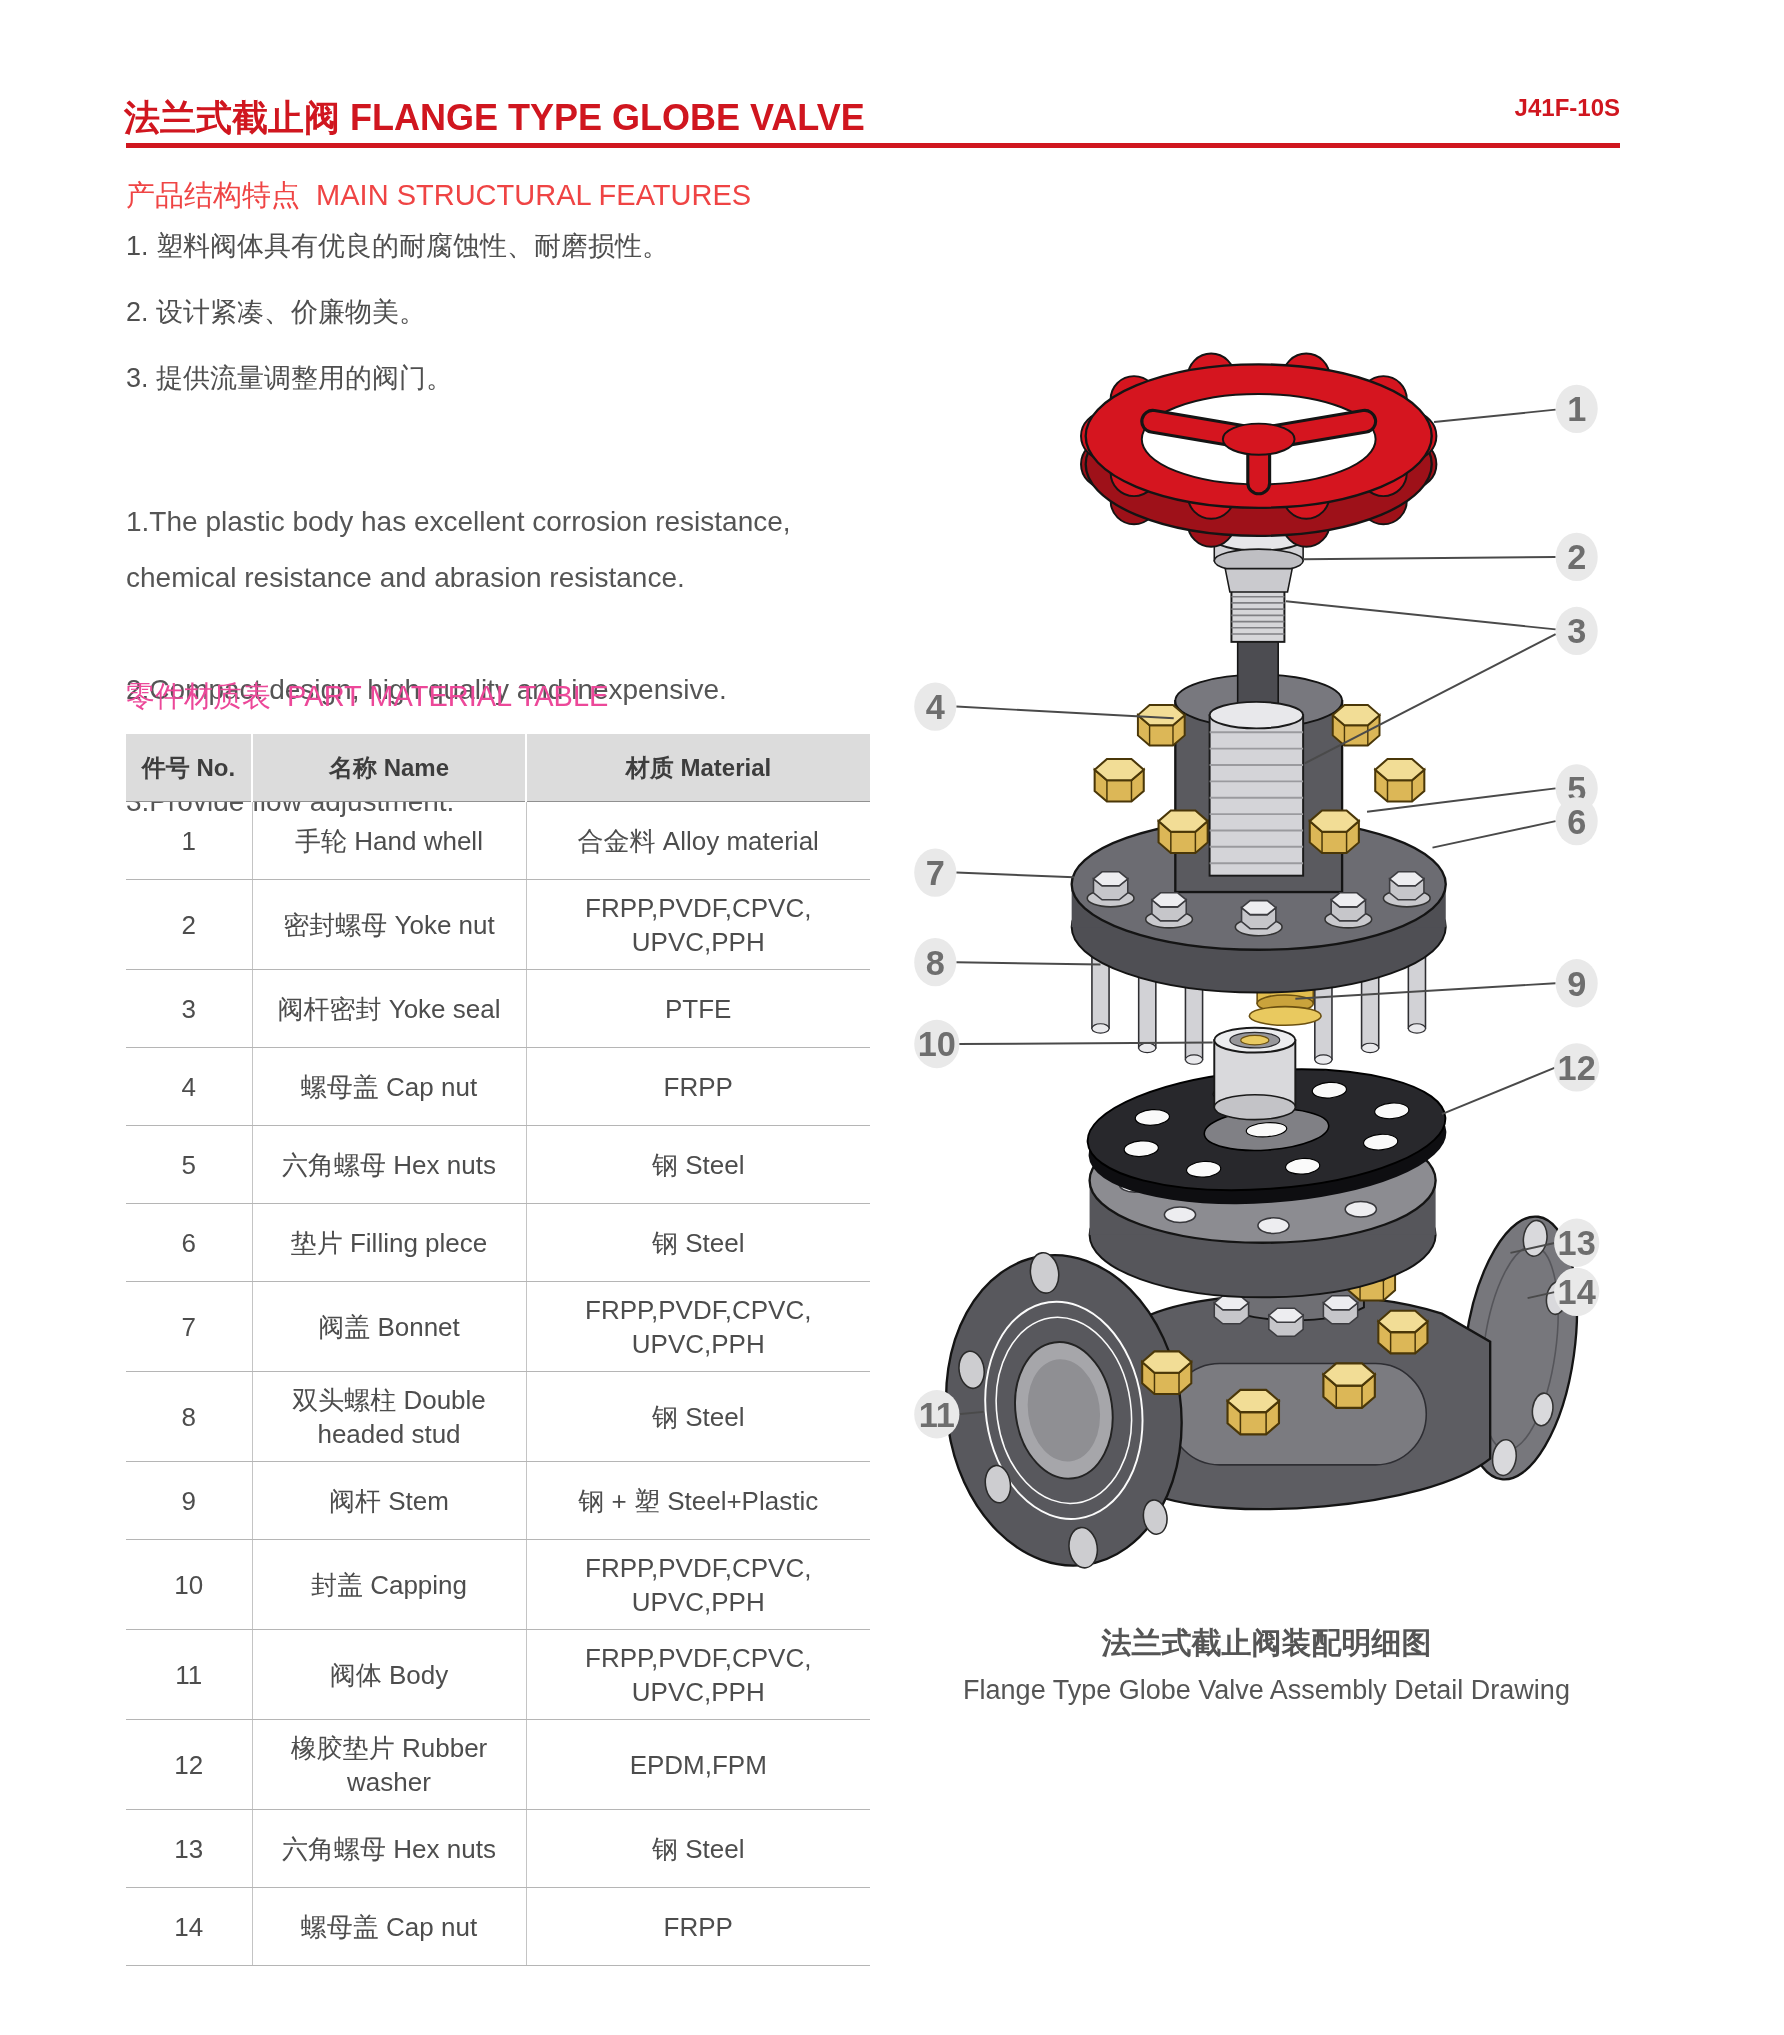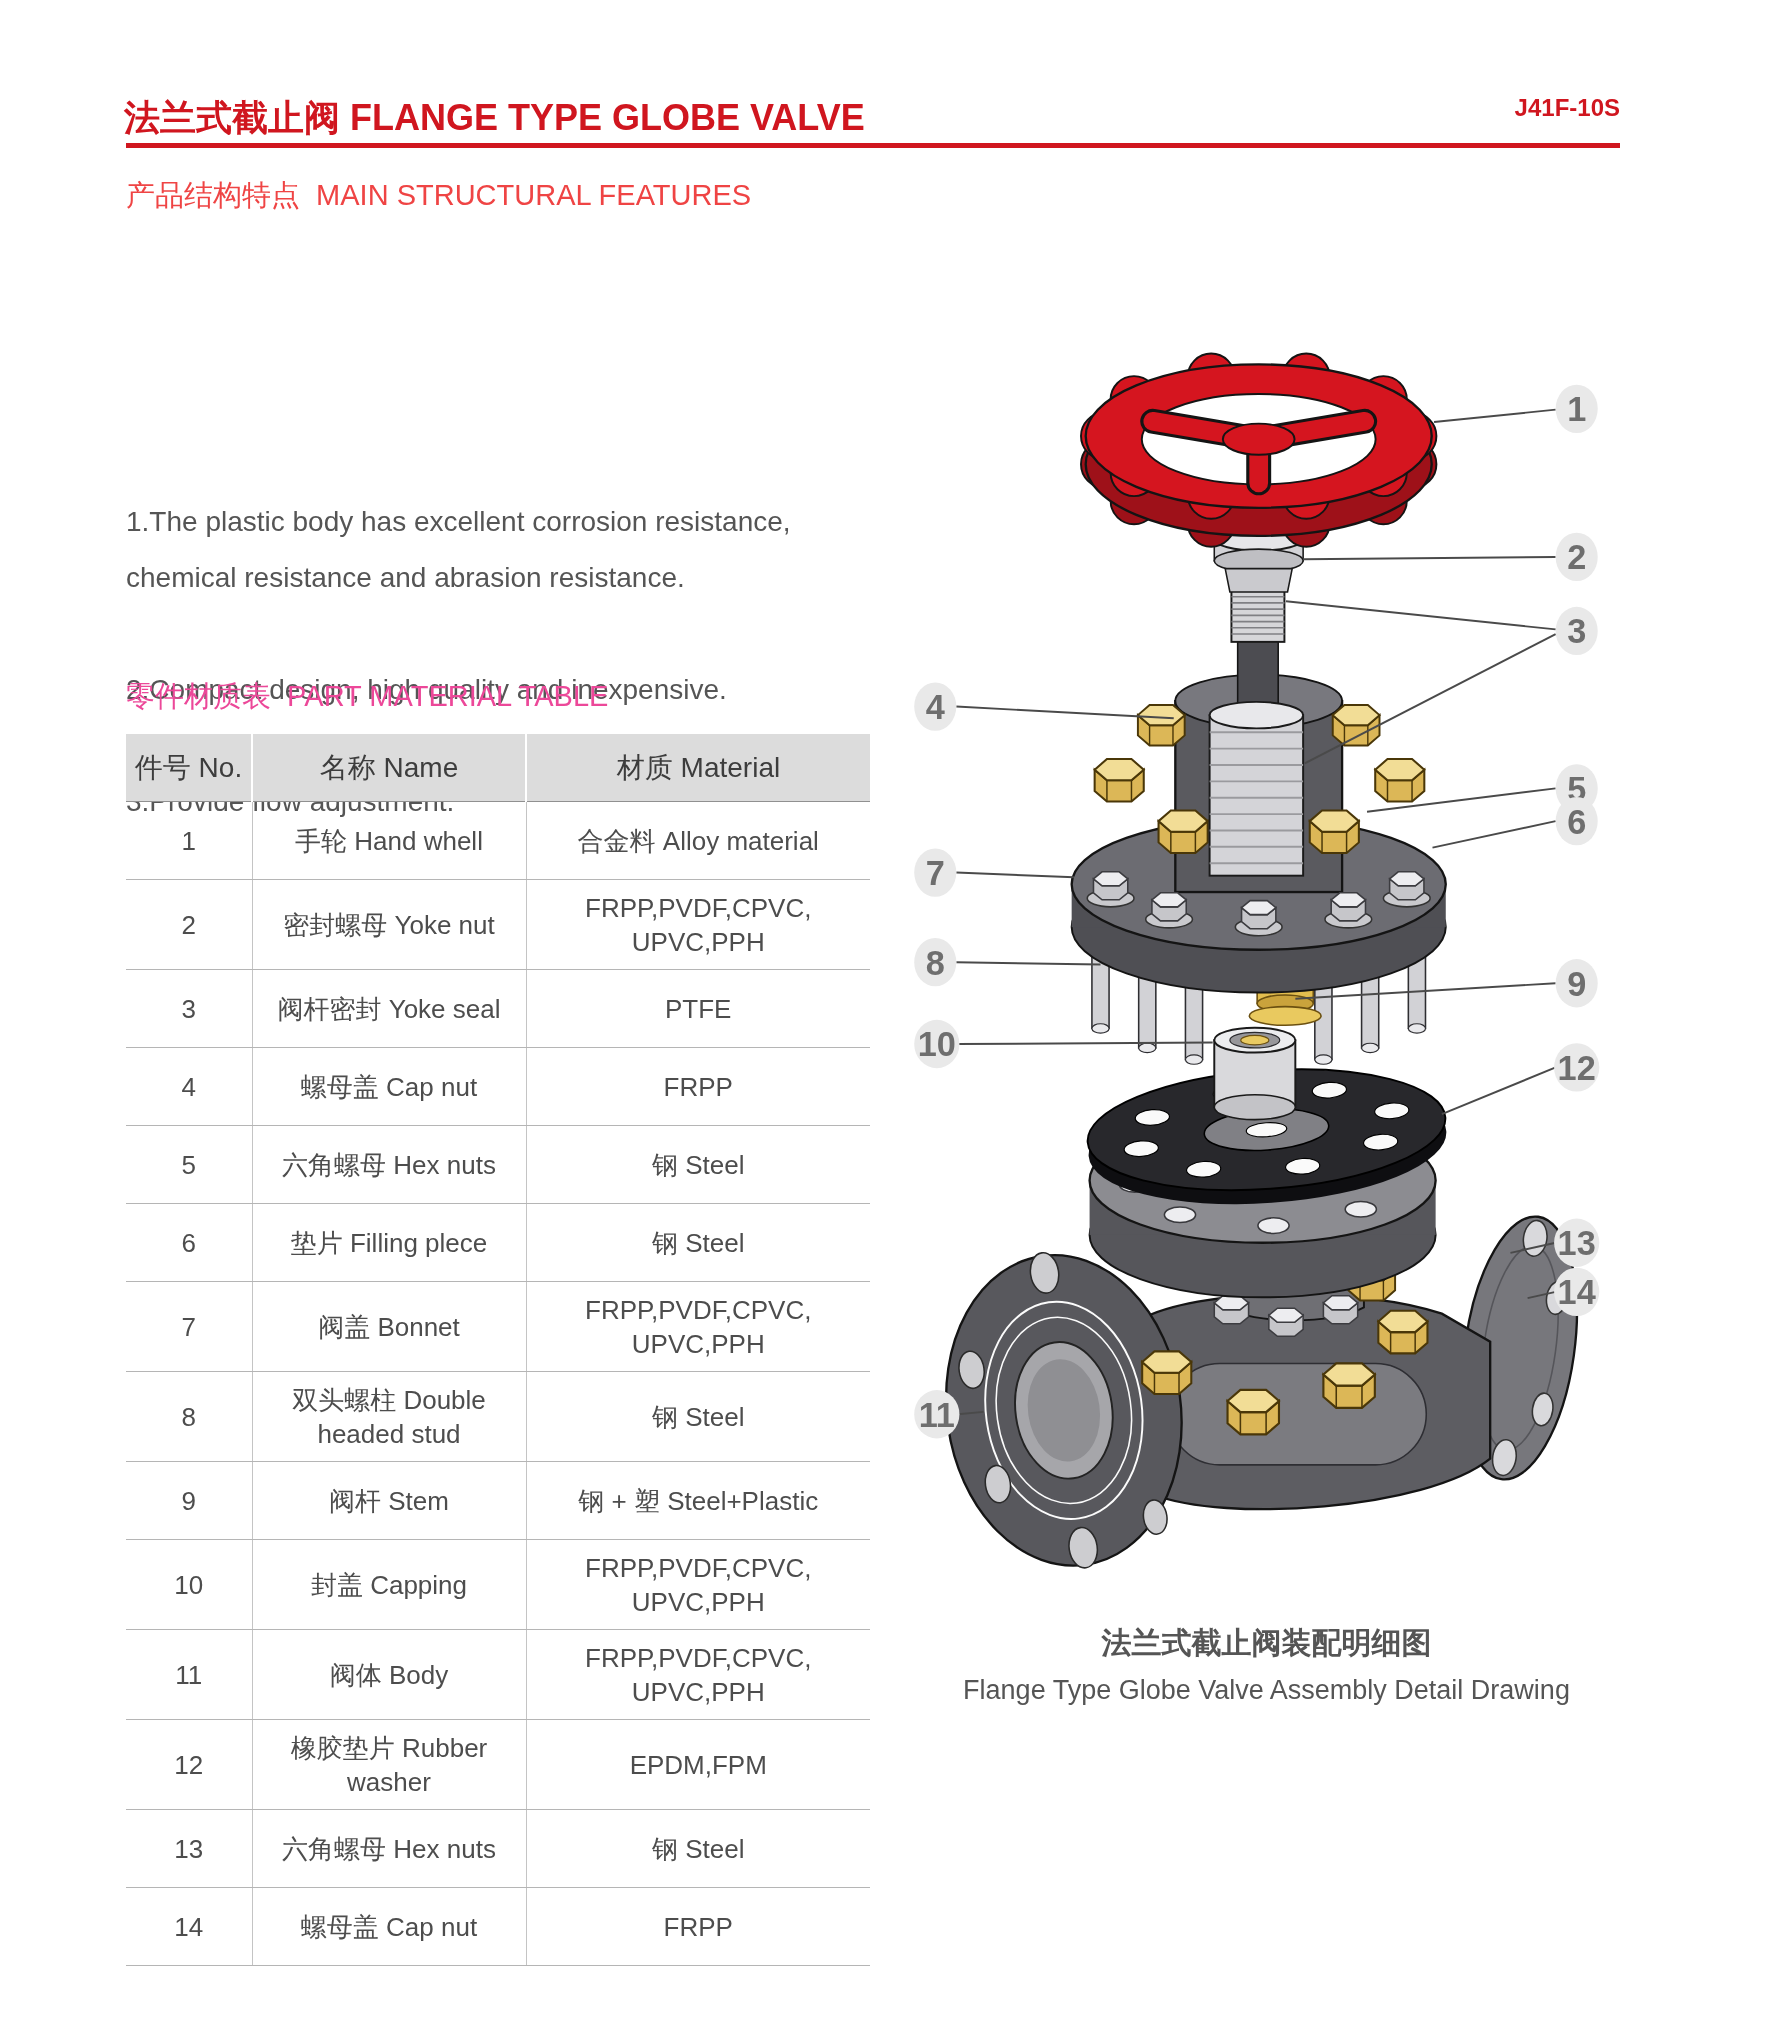--- a/index.html
+++ b/index.html
@@ -11,21 +11,21 @@
   .header-rule{position:absolute;left:126px;top:143px;width:1494px;height:4.7px;background:#d0161f;}
 
   .features-heading{position:absolute;left:126px;top:176px;font-size:29px;color:#ef4444;white-space:pre-wrap;}
   .zh-list{position:absolute;left:126px;top:228px;font-size:27px;color:#4f4f4f;}
   .zh-list .item{margin-bottom:30px;}
   .en-list{position:absolute;left:126px;top:438px;width:764px;font-size:28px;color:#555555;line-height:56px;white-space:pre-line;}
 
   .table-heading{position:absolute;left:126px;top:677px;font-size:29px;color:#ec4899;white-space:pre-wrap;}
 
   .mat-table{position:absolute;left:126px;top:734px;width:734px;border-collapse:collapse;table-layout:fixed;}
-  .mat-table th{background:#dcdcdc;color:#3d3d3d;font-size:28px;font-weight:normal;height:65px;border-left:2.3px solid #ffffff;border-bottom:1.6px solid #909090;}
+  .mat-table th{background:#dcdcdc;color:#3d3d3d;font-size:24px;font-weight:bold;height:65px;border-left:2.3px solid #ffffff;border-bottom:1.6px solid #909090;}
   .mat-table th:first-child{border-left:none;}
   .mat-table td{font-size:26px;color:#4d4d4d;text-align:center;vertical-align:middle;border-bottom:0.8px solid #b5b5b5;border-left:0.8px solid #c4c4c4;white-space:pre-line;line-height:34px;}
   .mat-table td:first-child{border-left:none;}
   .mat-table tr.r1 td{height:75px;}
   .mat-table tr.r2 td{height:87px;}
   .col-no{width:123px;}
   .col-name{width:270px;}
   .col-mat{width:341px;}
 
   .diagram{position:absolute;left:896px;top:327px;width:741px;height:1247px;}
@@ -37,20 +37,25 @@
 <body>
 
 <div class="page">
 
   <div class="page-title">法兰式截止阀 FLANGE TYPE GLOBE VALVE</div>
   <div class="model-code">J41F-10S</div>
   <div class="header-rule"></div>
 
   <div class="features-heading">产品结构特点  MAIN STRUCTURAL FEATURES</div>
 
+  <div class="zh-list">
+    <div class="item">1. 塑料阀体具有优良的耐腐蚀性、耐磨损性。</div>
+    <div class="item">2. 设计紧凑、价廉物美。</div>
+    <div class="item">3. 提供流量调整用的阀门。</div>
+  </div>
 
   <div class="en-list">
     <div>1.The plastic body has excellent corrosion resistance,
 chemical resistance and abrasion resistance.</div>
     <div>2.Compact design, high quality and inexpensive.</div>
     <div>3.Provide flow adjustment.</div>
   </div>
 
   <div class="table-heading">零件材质表  PART MATERIAL TABLE</div>
 

